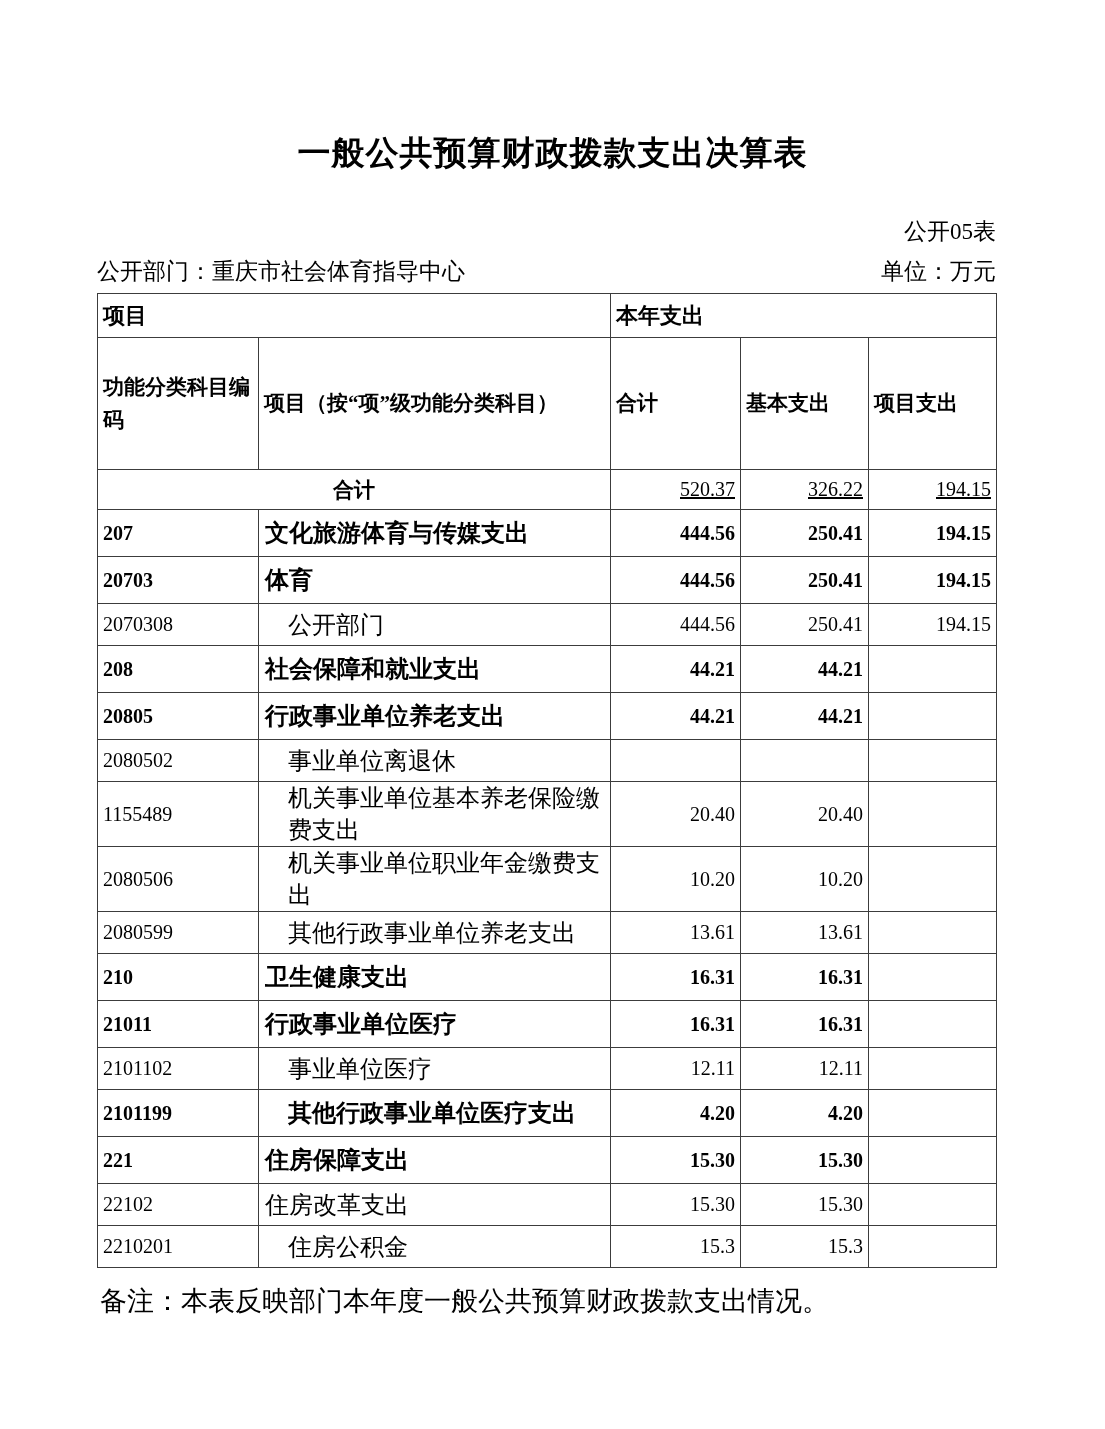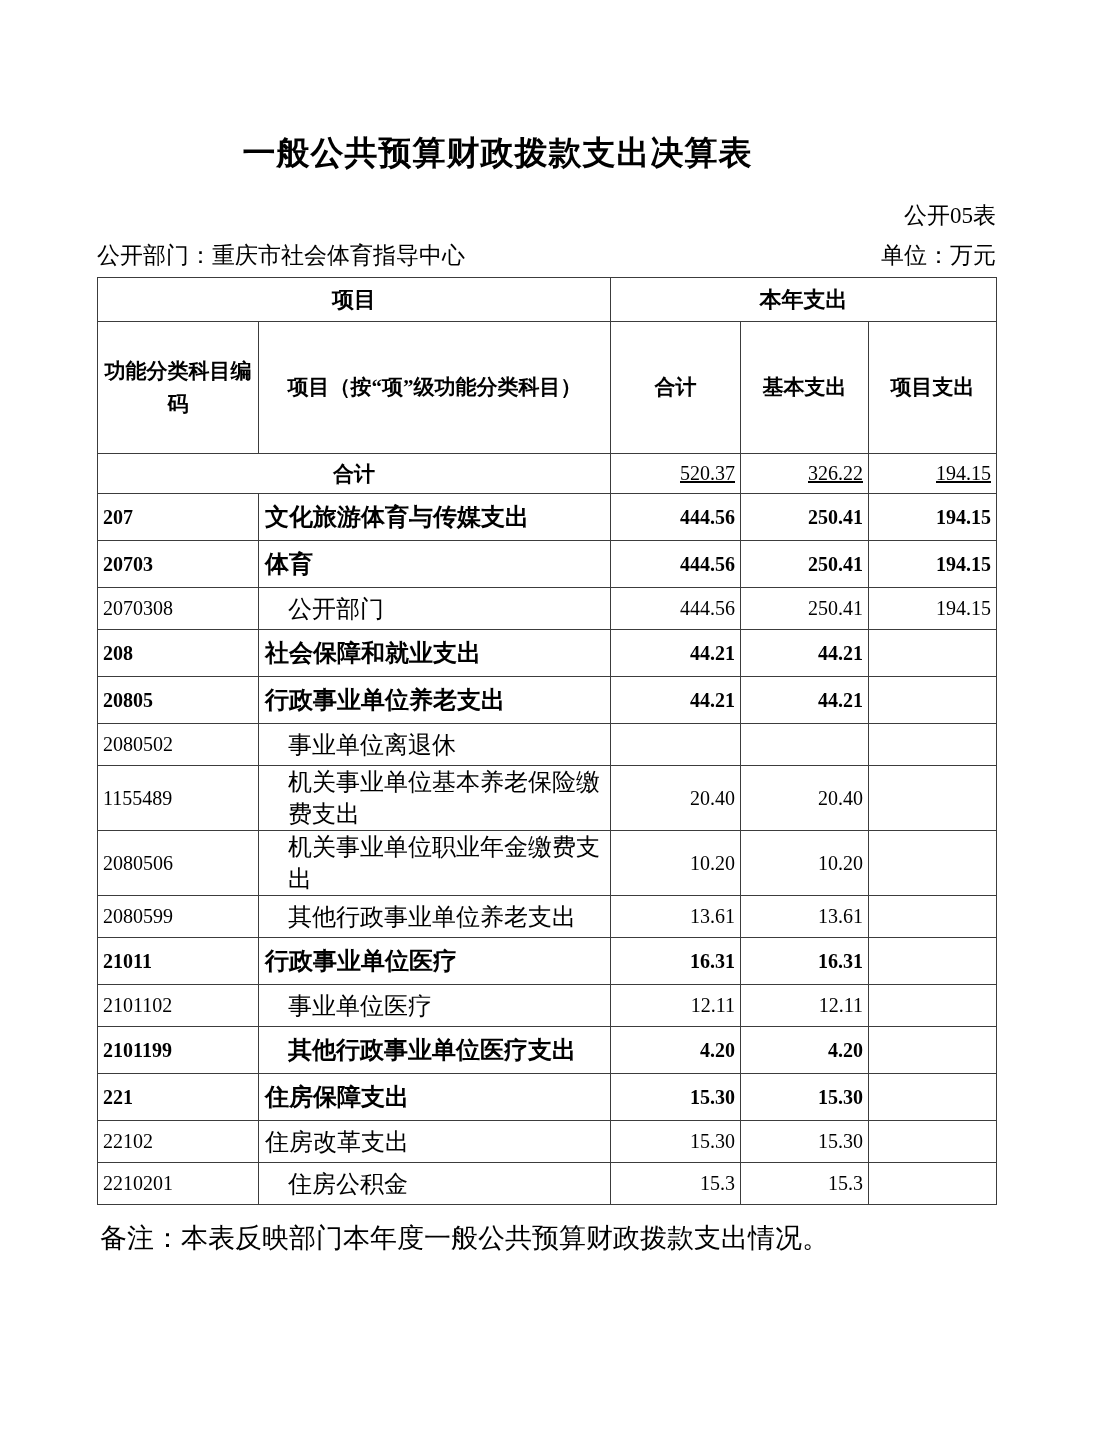--- a/index.html
+++ b/index.html
@@ -8,36 +8,36 @@
     background: #ffffff;
   }
   body {
     width: 1105px;
     min-height: 1429px;
     color: #000000;
     font-family: "Liberation Serif", "DejaVu Serif", serif;
     position: relative;
   }
   .page {
-    width: 995px;
+    width: 1105px;
     min-height: 1429px;
   }
   .title {
     margin: 0;
     padding-top: 131px;
     text-align: center;
     font-size: 33px;
     font-weight: bold;
     font-family: "Liberation Sans", "DejaVu Sans", sans-serif;
     letter-spacing: 1px;
   }
   .table-label {
     width: 899px;
     margin-left: 97px;
-    margin-top: 24px;
+    margin-top: 40px;
     text-align: right;
     font-size: 23px;
   }
   .meta-row {
     width: 899px;
     margin-left: 97px;
     margin-top: 9px;
     display: flex;
     justify-content: space-between;
     align-items: flex-end;
@@ -51,21 +51,21 @@
     width: 899px;
   }
   .budget-table th,
   .budget-table td {
     border: 1px solid #3c3c3c;
     vertical-align: middle;
     overflow: hidden;
   }
   .budget-table thead th {
     font-weight: bold;
-    text-align: center;
+    text-align: left;
     padding: 2px 5px;
   }
   tr.group-header-row { height: 44px; }
   tr.group-header-row th { font-size: 22px; }
   tr.col-header-row { height: 132px; }
   tr.col-header-row th { font-size: 21px; line-height: 1.55; }
   tr.total-row { height: 40px; }
   tr.data-row { height: 42px; }
   tr.bold-row { height: 47px; }
   tr.bold-row td { font-weight: bold; }
@@ -196,20 +196,27 @@
           <td class="num"></td>
         </tr>
         <tr class="data-row">
           <td class="code">2080599</td>
           <td class="item indent">其他行政事业单位养老支出</td>
           <td class="num">13.61</td>
           <td class="num">13.61</td>
           <td class="num"></td>
         </tr>
         <tr class="data-row bold-row">
+          <td class="code">210</td>
+          <td class="item">卫生健康支出</td>
+          <td class="num">16.31</td>
+          <td class="num">16.31</td>
+          <td class="num"></td>
+        </tr>
+        <tr class="data-row bold-row">
           <td class="code">21011</td>
           <td class="item">行政事业单位医疗</td>
           <td class="num">16.31</td>
           <td class="num">16.31</td>
           <td class="num"></td>
         </tr>
         <tr class="data-row">
           <td class="code">2101102</td>
           <td class="item indent">事业单位医疗</td>
           <td class="num">12.11</td>

